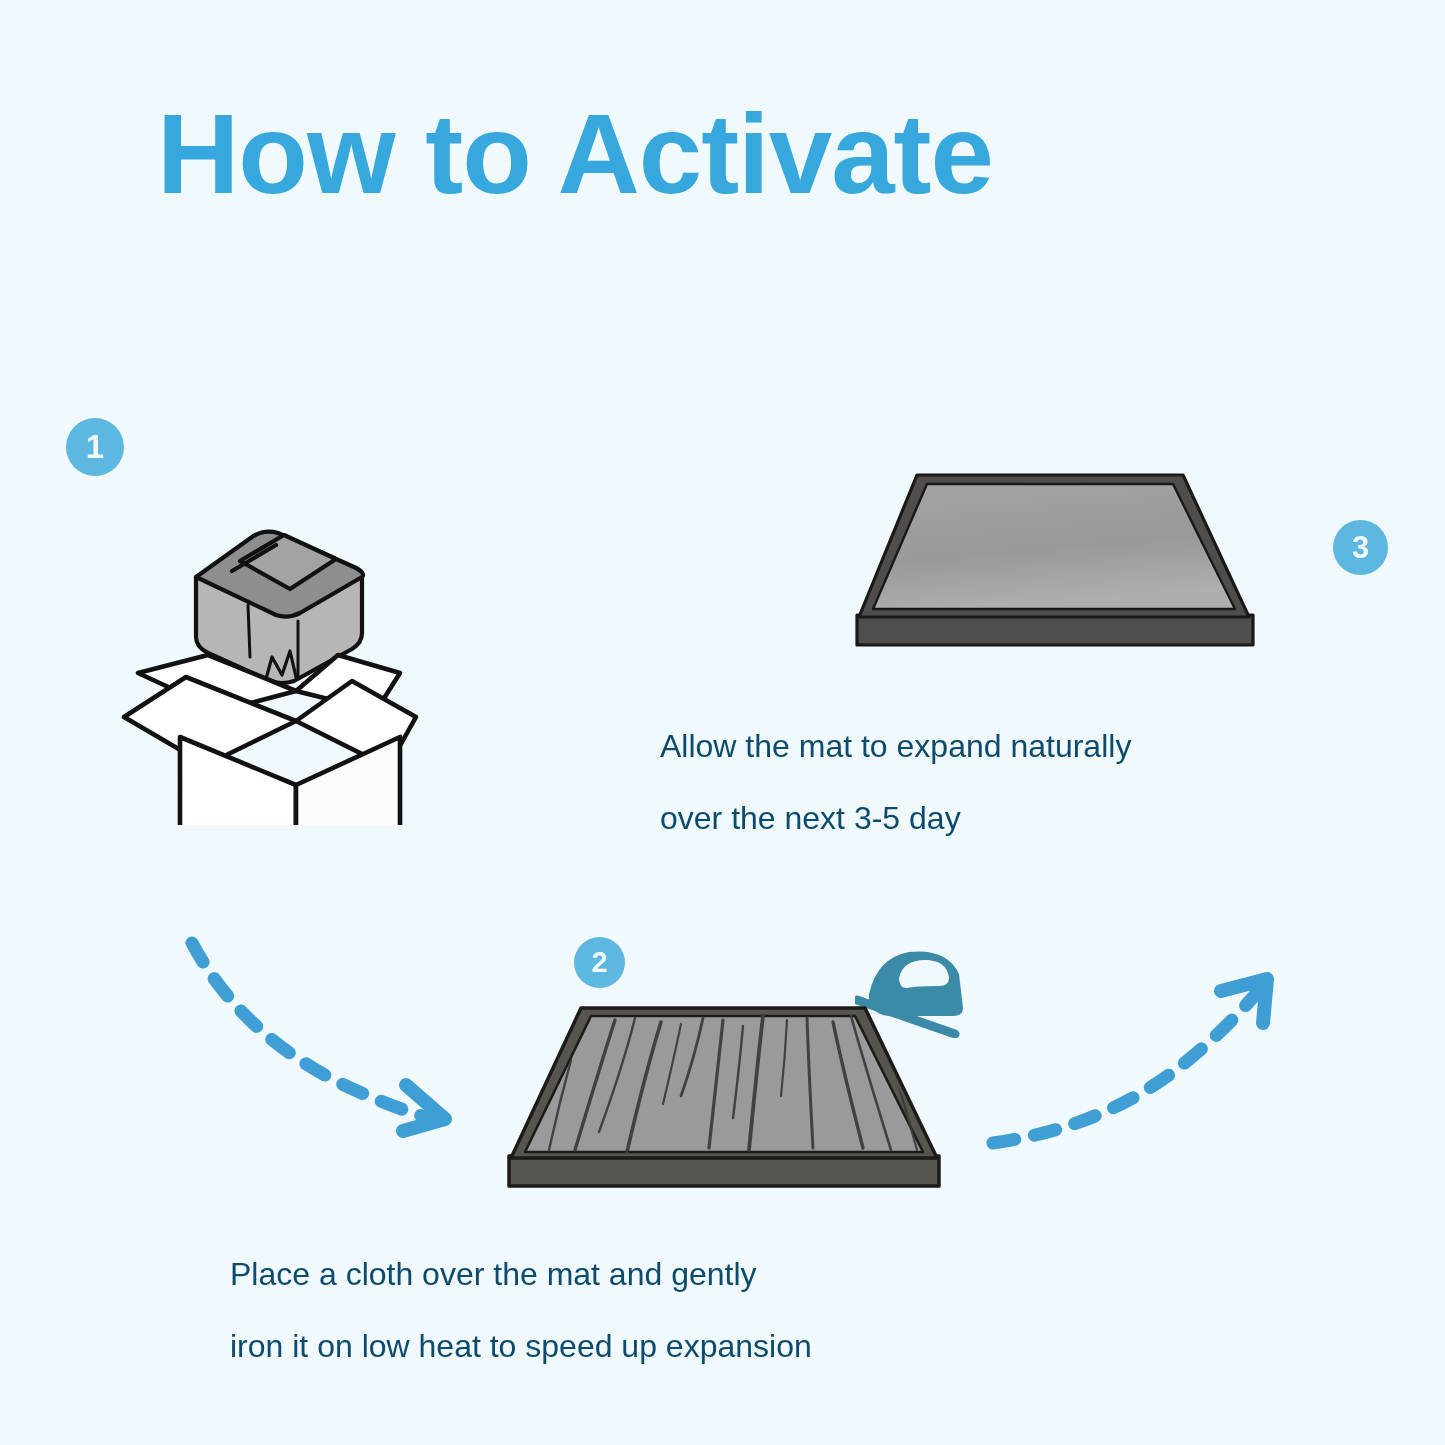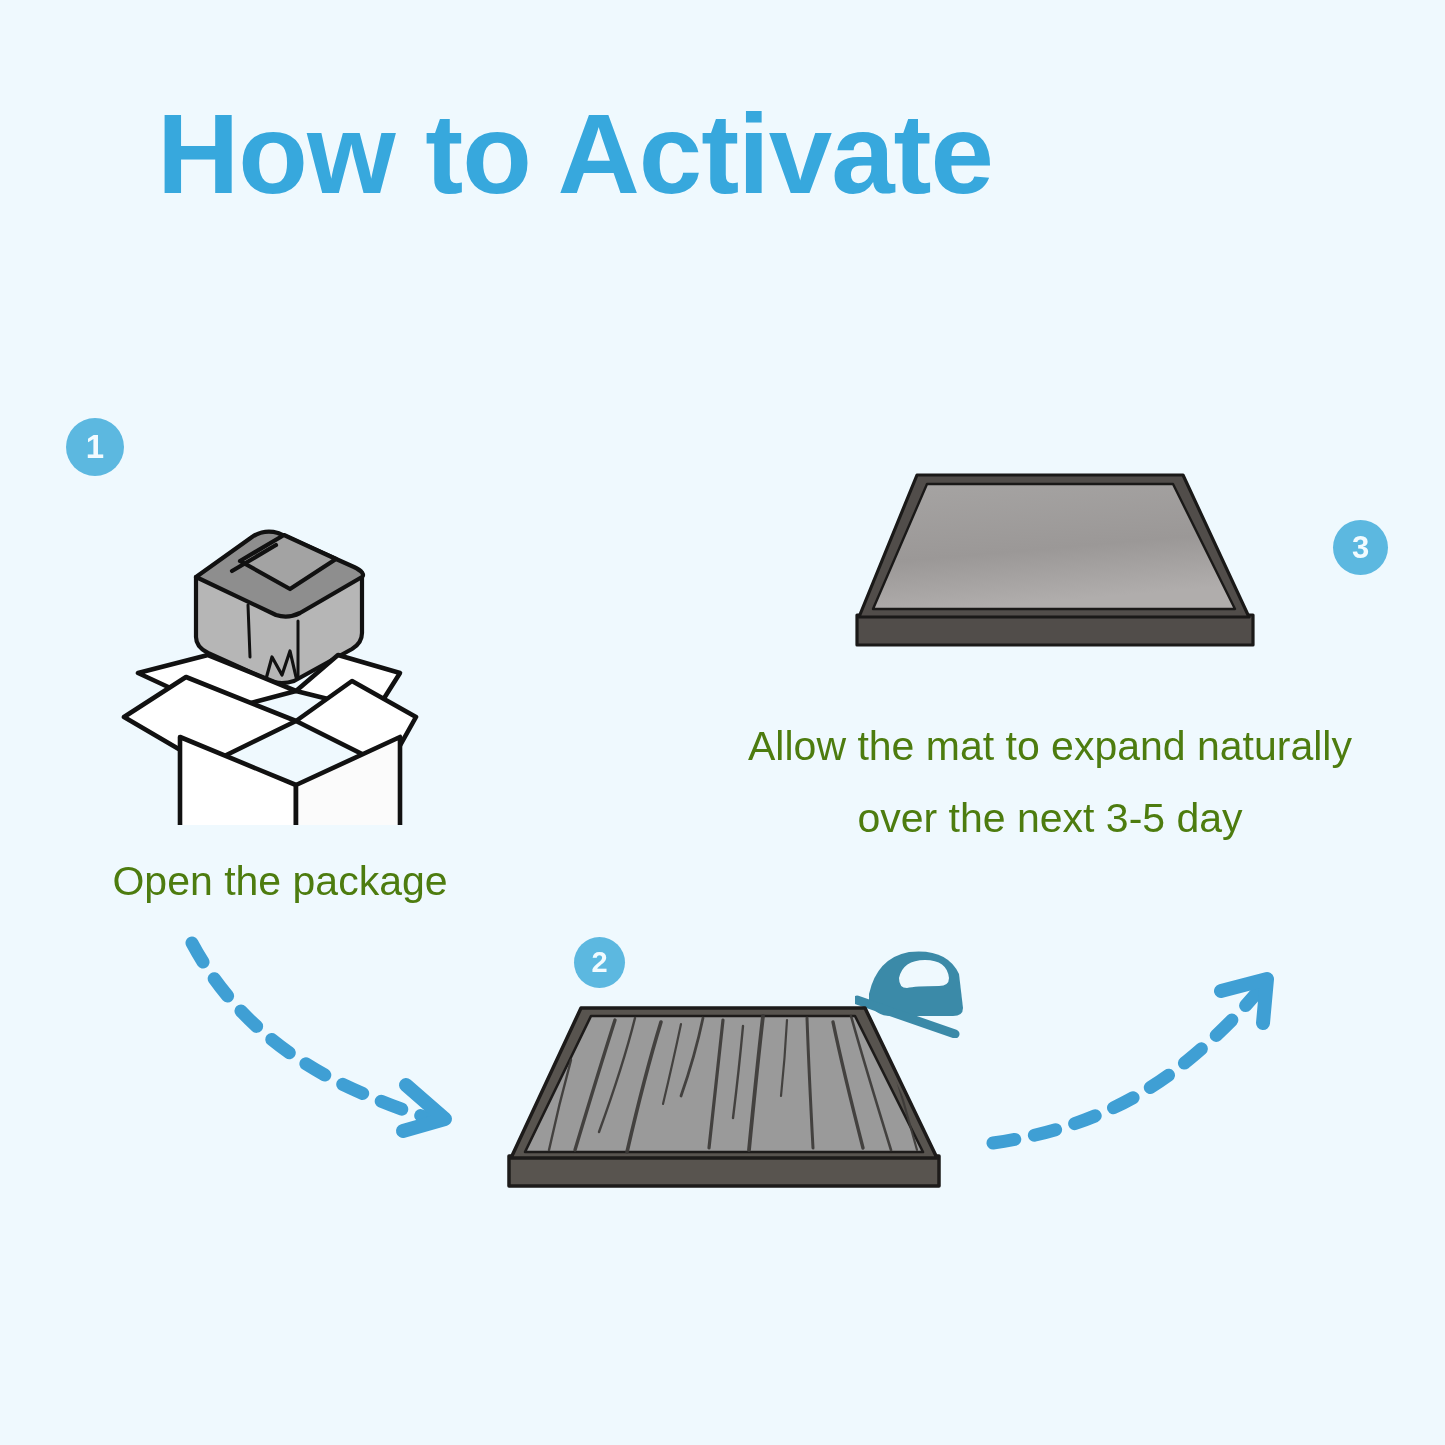--- a/index.html
+++ b/index.html
@@ -43,24 +43,23 @@
     justify-content: center;
     box-sizing: border-box;
   }
   #badge-1 { left: 66px;   top: 418px;  width: 58px; height: 58px; font-size: 33px; }
   #badge-2 { left: 574px;  top: 937px;  width: 51px; height: 51px; font-size: 29px; }
   #badge-3 { left: 1333px; top: 520px;  width: 55px; height: 55px; font-size: 31px; }
 
   
   .caption {
     position: absolute;
-    color: #4d7c0f;
-    font-size: 41px;
+    color: #0c4a6e;
+    font-size: 32px;
     line-height: 72px;
-    text-align: center;
     white-space: pre-line;
   }
   #caption-1 { left: 50px;  top: 845px;  width: 460px; }
   #caption-3 { left: 660px; top: 710px;  width: 780px; }
   #caption-2 { left: 230px; top: 1238px; width: 985px; }
 
   
   .illus { position: absolute; }
   #illus-box   { left: 100px; top: 485px;  width: 340px; height: 340px; }
   #illus-mat3  { left: 835px; top: 465px;  width: 440px; height: 200px; }
@@ -109,21 +108,20 @@
 
         <path d="M316 232 L252 196 L196 236 L288 282 Z"></path>
 
         <path d="M80 252 L196 300 L196 440 L80 392 Z"></path>
 
         <path d="M196 300 L300 252 L300 392 L196 440 Z" fill="#fbfbfb"></path>
       </g>
     </svg>
   </div>
 
-  <div class="caption" id="caption-1">Open the package</div>
 
   <div class="illus" id="arrow-left">
     <svg viewBox="0 0 320 215" width="320" height="215" xmlns="http://www.w3.org/2000/svg">
       <path d="M22 18 Q70 108 170 158 Q220 182 262 194" fill="none" stroke="#3f9fd4" stroke-width="13" stroke-linecap="round" stroke-dasharray="22 20"></path>
       <path d="M236 160 L275 194 L233 206" fill="none" stroke="#3f9fd4" stroke-width="14" stroke-linecap="round" stroke-linejoin="round"></path>
     </svg>
   </div>
 
   <div class="badge" id="badge-2">
     <span>2</span>
@@ -166,20 +164,22 @@
         <path d="M292 20 Q290 58 286 96" stroke-width="2.2"></path>
         <path d="M312 18 Q314 74 318 148" stroke-width="3"></path>
         <path d="M338 22 Q348 70 368 148" stroke-width="3.4"></path>
         <path d="M356 16 Q370 66 396 150" stroke-width="2.6"></path>
         <path d="M76 60 Q64 104 54 150" stroke-width="2.4"></path>
         <path d="M396 60 Q410 106 422 150" stroke-width="2.2"></path>
       </g>
     </svg>
   </div>
 
+  <div class="caption" id="caption-2">Place a cloth over the mat and gently
+iron it on low heat to speed up expansion</div>
 
   <div class="illus" id="arrow-right">
     <svg viewBox="0 0 320 210" width="320" height="210" xmlns="http://www.w3.org/2000/svg">
       <path d="M18 188 Q132 172 212 106 Q258 68 288 30" fill="none" stroke="#3f9fd4" stroke-width="13" stroke-linecap="round" stroke-dasharray="22 20"></path>
       <path d="M246 36 L292 24 L288 68" fill="none" stroke="#3f9fd4" stroke-width="14" stroke-linecap="round" stroke-linejoin="round"></path>
     </svg>
   </div>
 
   <div class="badge" id="badge-3">
     <span>3</span>

